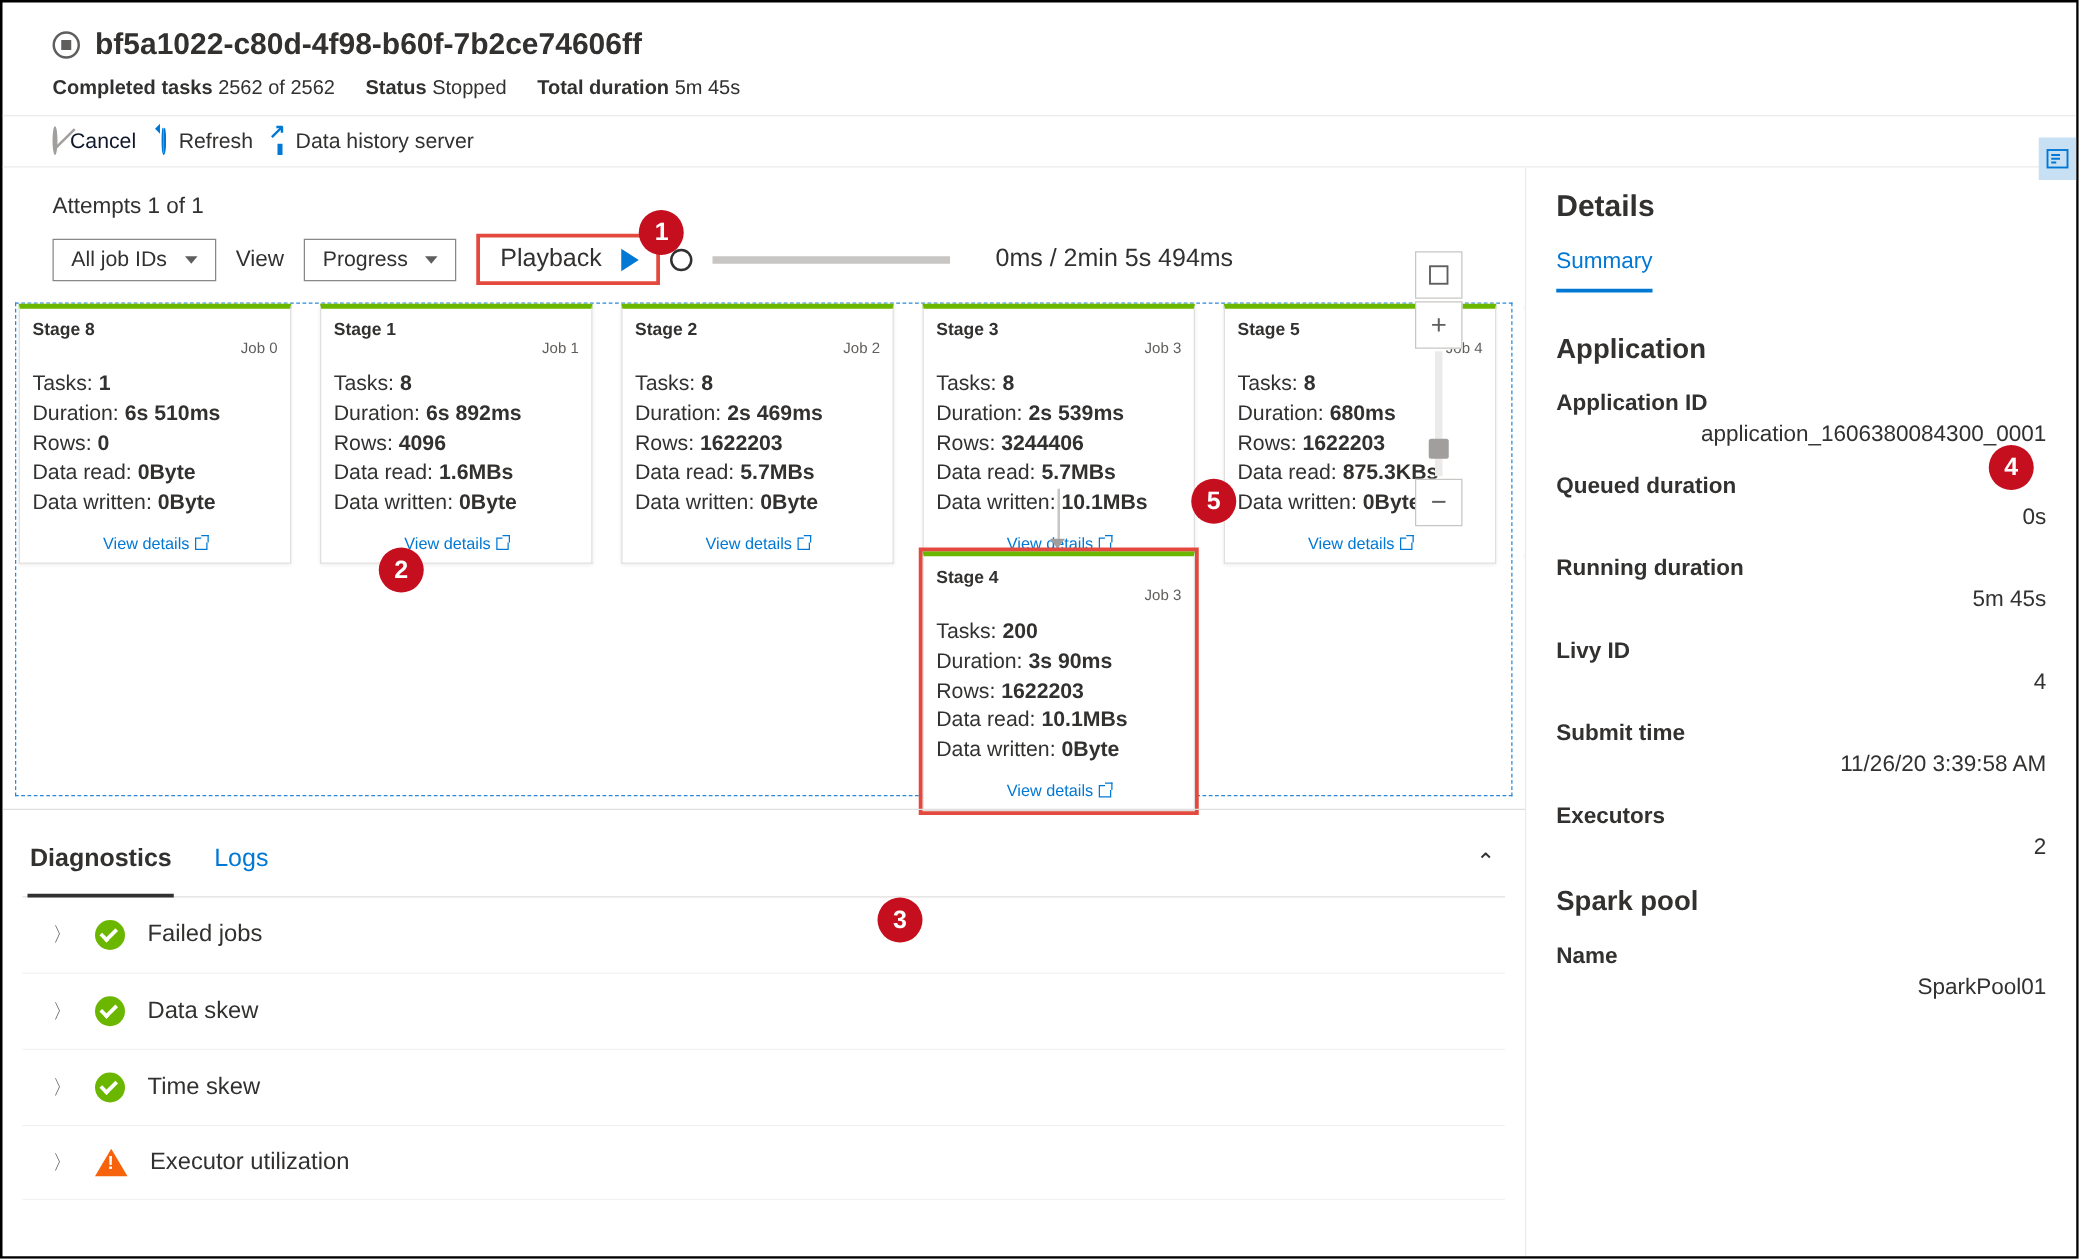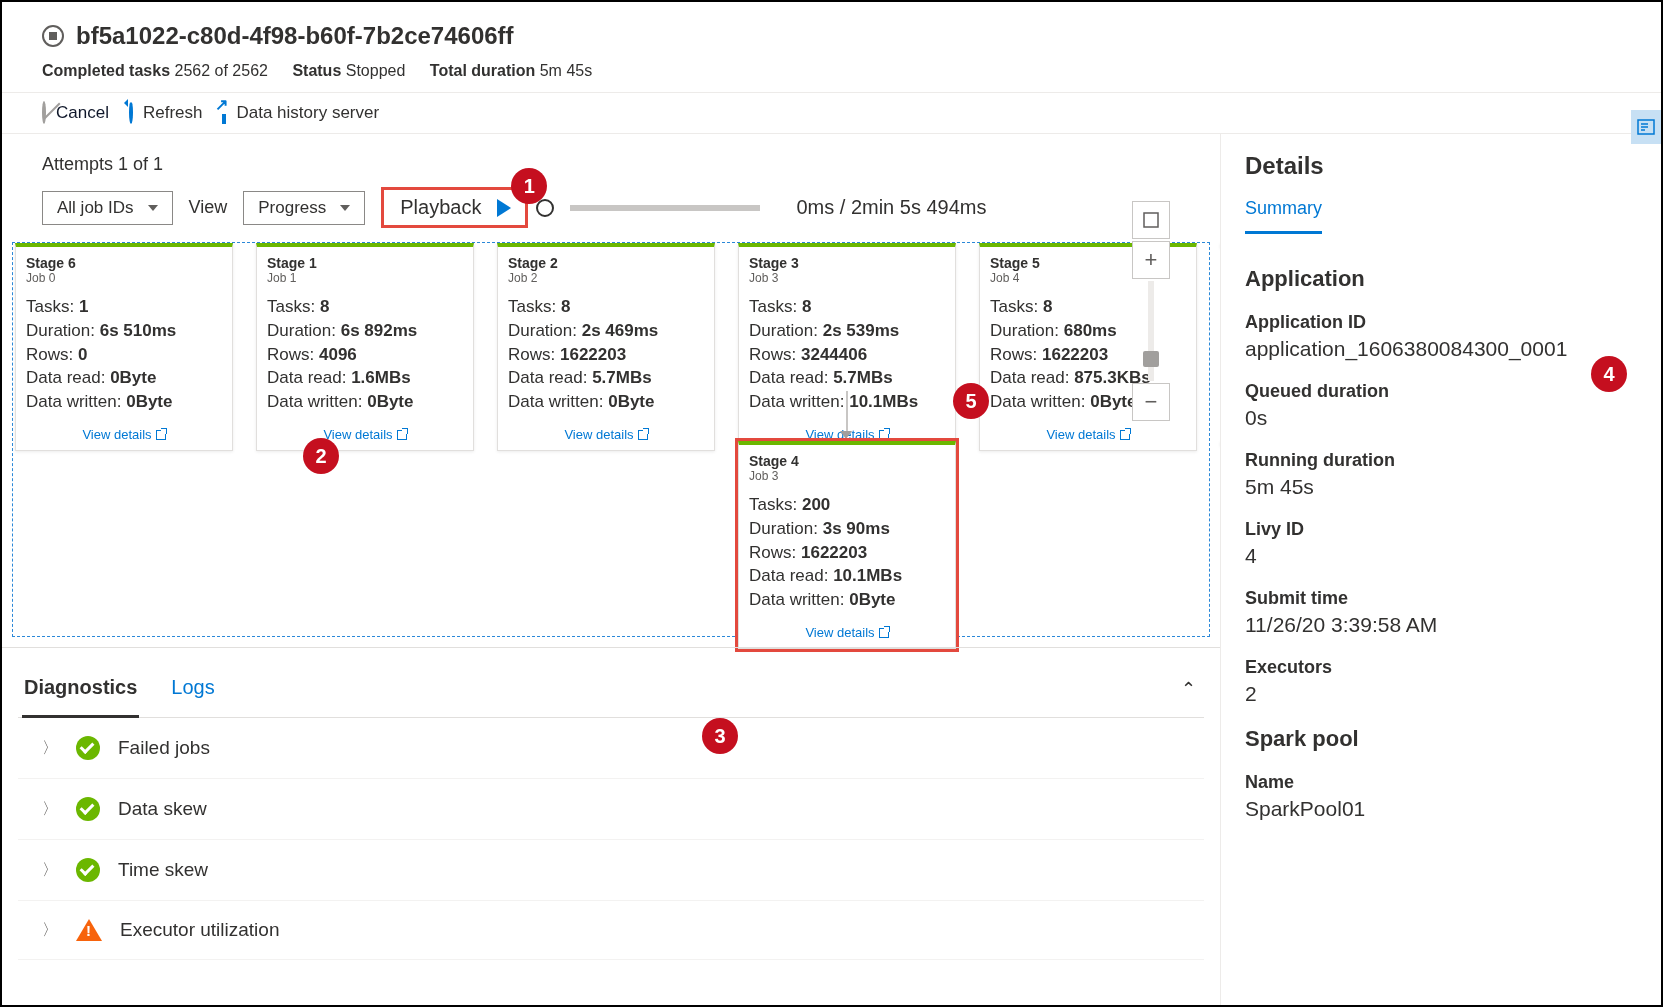--- a/index.html
+++ b/index.html
@@ -54,21 +54,21 @@
 
 .graph { flex: 0 0 auto; padding: 4px 10px 10px; position: relative; }
 .filter-row { padding:0 30px 14px;}
 .canvas { border: 1px dashed #2b88d8; height: 395px; position: relative; background:#fff; }
 .annot { position: absolute; width: 36px; height: 36px; background: #c50f1f; border-radius: 50%; color: #fff; font-size: 20px; font-weight:600; display:flex; align-items:center; justify-content:center; z-index: 10; }
 
 .stage-card { position: absolute; width: 218px; background: #fff; border: 1px solid #e1dfdd; border-top: 4px solid #6bb700; box-shadow: 0 1px 3px rgba(0,0,0,0.08); }
 .stage-card.sel { outline: 3px solid #e3493e; }
 .stage-card .hd { padding: 8px 10px 4px; }
 .stage-card .hd .t { font-weight: 600; font-size: 14px; }
-.stage-card .hd .s { font-size: 12px; color: #605e5c; }
+.stage-card .hd .s { font-size: 12px; color: #605e5c; text-align: right; }
 .stage-card .body { padding: 6px 10px 8px; font-size: 17px; line-height: 1.4; }
 .stage-card .body b { font-weight: 600; }
 .stage-card .foot { text-align: center; padding: 4px 10px 8px; }
 .stage-card .foot a { color: #0078d4; font-size: 13px; cursor:pointer; }
 .mini-ext { display:inline-block; width:10px; height:10px; border:1.5px solid #0078d4; position:relative; margin-left:4px; vertical-align:-1px;}
 .mini-ext::after{content:"";position:absolute;top:-3px;right:-2px;width:5px;height:5px;border-top:1.5px solid #0078d4;border-right:1.5px solid #0078d4;background:#fff;}
 .cut-card { width: 60px; overflow: hidden; }
 .arrow { position:absolute; width:0;height:0;border-left:6px solid transparent;border-right:6px solid transparent;border-top:8px solid #a19f9d;}
 .vline { position:absolute; width:2px; background:#c8c6c4;}
 
@@ -85,21 +85,21 @@
 .ok-ic::after{content:"";position:absolute;left:7px;top:4px;width:5px;height:10px;border-right:3px solid #fff;border-bottom:3px solid #fff;transform:rotate(45deg);}
 .warn-ic { width:0;height:0;border-left:13px solid transparent;border-right:13px solid transparent;border-bottom:22px solid #f7630c; position:relative;}
 .warn-ic::after{content:"!";position:absolute;left:-3px;top:3px;color:#fff;font-weight:900;font-size:15px;}
 
 
 .right-col h2 { font-size: 24px; font-weight:700; margin-bottom:18px;}
 .sum-tab { color:#0078d4; font-size:18px; padding-bottom:12px; border-bottom:3px solid #0078d4; display:inline-block; margin-bottom:22px;}
 .sec-h { font-size:22px; font-weight:700; margin:10px 0 20px;}
 .kv { margin-bottom:20px; }
 .kv .k { font-size:18px; font-weight:600; margin-bottom:4px;}
-.kv .v { font-size:21px; }
+.kv .v { font-size:18px;text-align:right; }
 </style>
 </head>
 <body>
 
 <div class="page">
   <div class="header">
     <div class="title-row">
       <div class="stop-ic"></div>
       <div class="page-title">bf5a1022-c80d-4f98-b60f-7b2ce74606ff</div>
     </div>
@@ -170,21 +170,21 @@
             <div class="zoom-sq">−</div>
           </div>
         </div>
 
         <div class="canvas">
           <div class="annot" style="left:290px;top:195px;">2</div>
           <div class="annot" style="left:940px;top:140px;">5</div>
 
           <div class="stage-card" style="left:2px;top:0;">
             <div class="hd">
-                <div class="t">Stage 6</div>
+                <div class="t">Stage 8</div>
                 <div class="s">Job 0</div>
               </div>
             <div class="body">
               <span>Tasks:</span> <b>1</b><br>
               <span>Duration:</span> <b>6s 510ms</b><br>
               <span>Rows:</span> <b>0</b><br>
               <span>Data read:</span> <b>0Byte</b><br>
               <span>Data written:</span> <b>0Byte</b>
             </div>
             <div class="foot"><a><span>View details</span><span class="mini-ext"></span></a></div>

